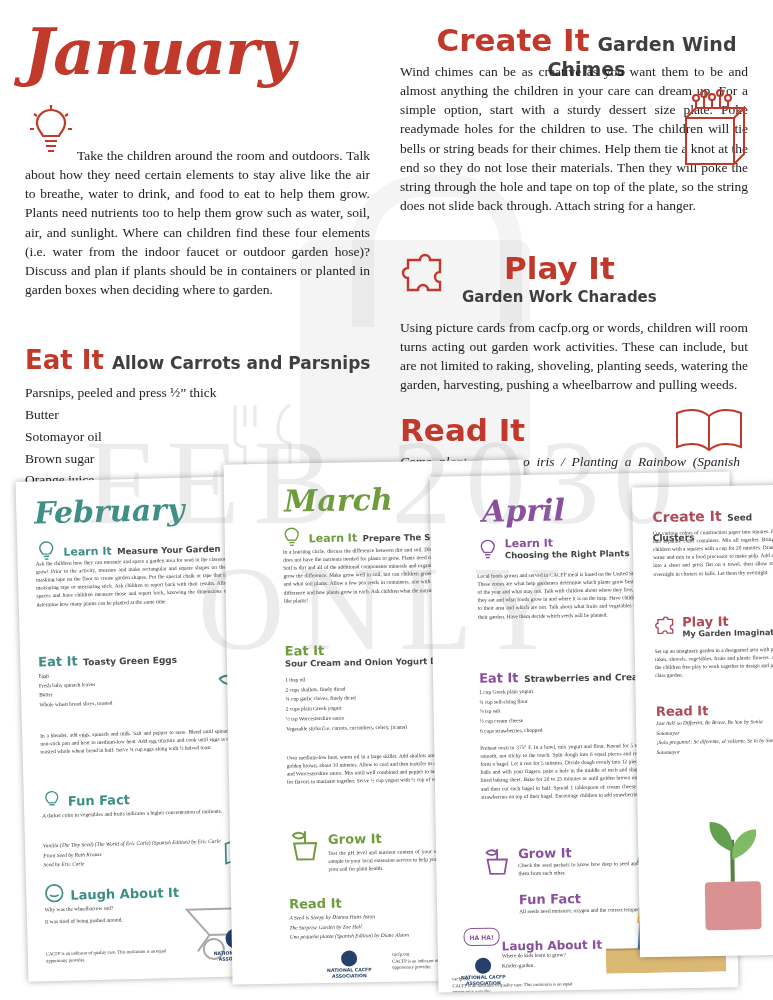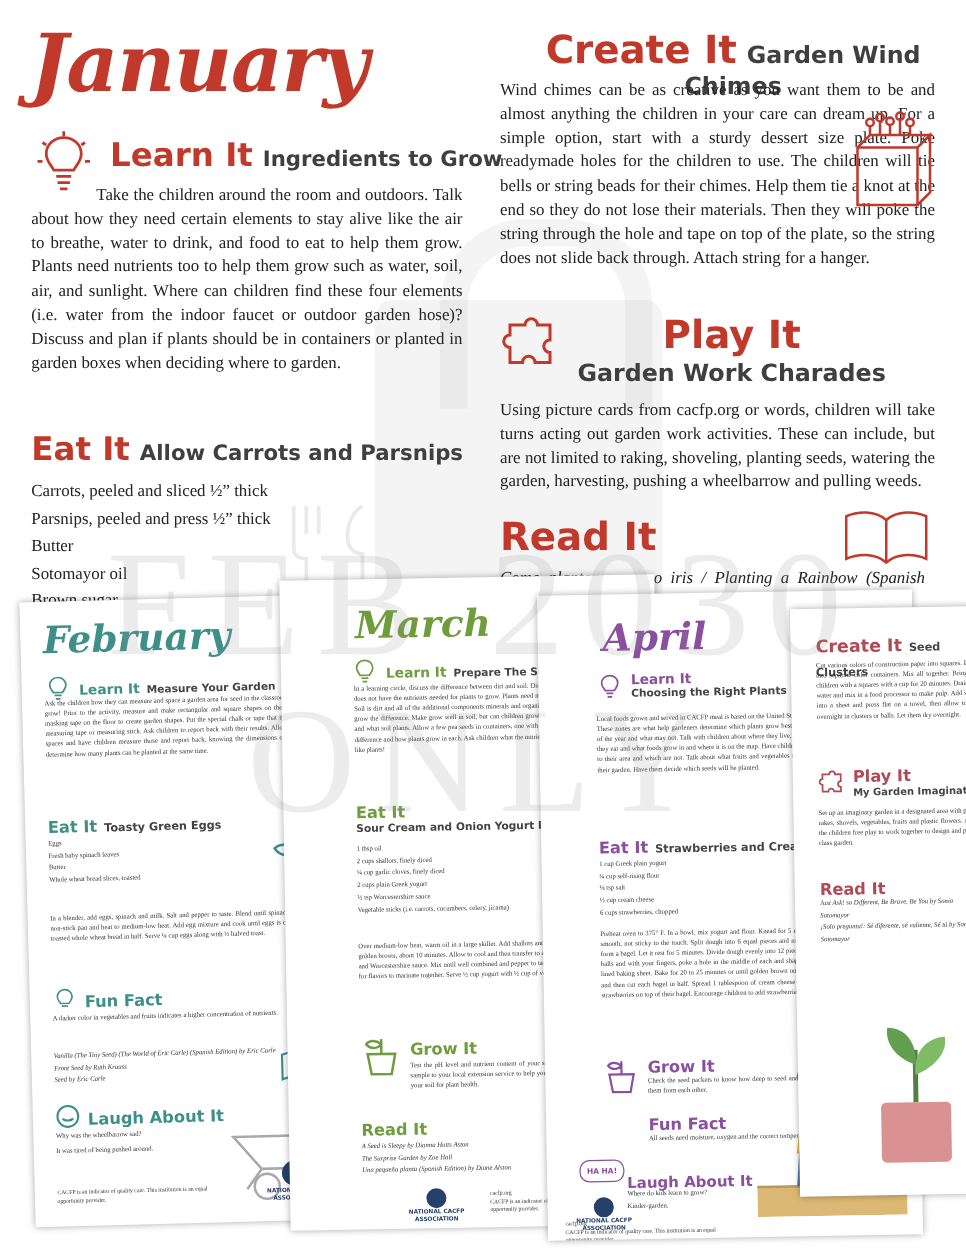--- a/index.html
+++ b/index.html
@@ -88,30 +88,26 @@
 
   <div class="ic" style="left:28px;top:104px;">
     <svg width="46" height="52" viewBox="0 0 46 52">
         <g fill="none" stroke="#c0392b" stroke-width="2.2">
       <path d="M23 6c-8 0-14 6-14 13 0 6 4 9 6 13h16c2-4 6-7 6-13 0-7-6-13-14-13z"></path>
       <path d="M17 37h12M18 42h10M20 47h6"></path>
       <path d="M23 1v4M6 10l3 2M40 10l-3 2M2 25h4M40 25h4"></path>
     </g>
       </svg>
   </div>
-  <div class="sec-head" style="left:88px;top:110px;">
-    <span class="big">Learn It</span><span class="sub">Ingredients to Grow</span>
-  </div>
   <div class="body-text" style="left:25px;top:146px;width:345px;text-indent:52px;">Take the children around the room and outdoors. Talk about how they need certain elements to stay alive like the air to breathe, water to drink, and food to eat to help them grow. Plants need nutrients too to help them grow such as water, soil, air, and sunlight. Where can children find these four elements (i.e. water from the indoor faucet or outdoor garden hose)? Discuss and plan if plants should be in containers or planted in garden boxes when deciding where to garden.</div>
 
   <div class="sec-head" style="left:25px;top:345px;">
     <span class="big">Eat It</span><span class="sub">Allow Carrots and Parsnips</span>
   </div>
   <div style="position:absolute;left:25px;top:382px;width:340px;z-index:10;">
-    <div class="list-item">Carrots, peeled and sliced ½” thick</div>
     <div class="list-item">Parsnips, peeled and press ½” thick</div>
     <div class="list-item">Butter</div>
     <div class="list-item">Sotomayor oil</div>
     <div class="list-item">Brown sugar</div>
     <div class="list-item">Orange juice</div>
   </div>
   <div class="ic" style="left:205px;top:395px;opacity:.25;">
     <svg width="120" height="110" viewBox="0 0 120 110">
         <g fill="none" stroke="#b0b0b0" stroke-width="3">
       <path d="M30 10v34c0 6 5 8 10 8v48M30 10v22M40 10v22M50 10v22"></path>
@@ -141,23 +137,23 @@
 
   <div class="ic" style="left:400px;top:250px;">
     <svg width="48" height="48" viewBox="0 0 48 48">
         <g fill="none" stroke="#c0392b" stroke-width="2.4">
       <path d="M8 10h12a5 5 0 1 1 10 0h10v12a5 5 0 1 0 0 10v8H28a5 5 0 1 0-10 0H8V28a5 5 0 1 1 0-10V10z"></path>
     </g>
       </svg>
   </div>
   <div class="sec-head" style="left:462px;top:250px;">
     <div class="big" style="font-size:31px;">Play It</div>
-    <div class="sub" style="margin-left:0;font-size:19px;margin-top:2px;">Garden Work Charades</div>
-  </div>
-  <div class="body-text" style="left:400px;top:318px;width:348px;">Using picture cards from cacfp.org or words, children will take turns acting out garden work activities. These can include, but are not limited to raking, shoveling, planting seeds, watering the garden, harvesting, pushing a wheelbarrow and pulling weeds.</div>
+    <div class="sub" style="margin-left:0;font-size:15px;margin-top:2px;">Garden Work Charades</div>
+  </div>
+  <div class="body-text" style="left:400px;top:318px;width:348px;">Using picture cards from cacfp.org or words, children will room turns acting out garden work activities. These can include, but are not limited to raking, shoveling, planting seeds, watering the garden, harvesting, pushing a wheelbarrow and pulling weeds.</div>
 
   <div class="sec-head" style="left:400px;top:412px;">
     <span class="big" style="font-size:31px;">Read It</span>
   </div>
   <div class="body-text" style="left:400px;top:452px;width:340px;font-style:italic;">Como plantar un arco iris / Planting a Rainbow (Spanish Edition) by Lois Ehlert</div>
   <div class="ic" style="left:672px;top:404px;">
     <svg width="74" height="52" viewBox="0 0 74 52">
         <g fill="none" stroke="#c0392b" stroke-width="2">
       <path d="M37 12C28 4 14 5 5 9v34c9-4 23-5 32 3 9-8 23-7 32-3V9c-9-4-23-5-32 3z"></path>
       <path d="M37 12v34"></path>

